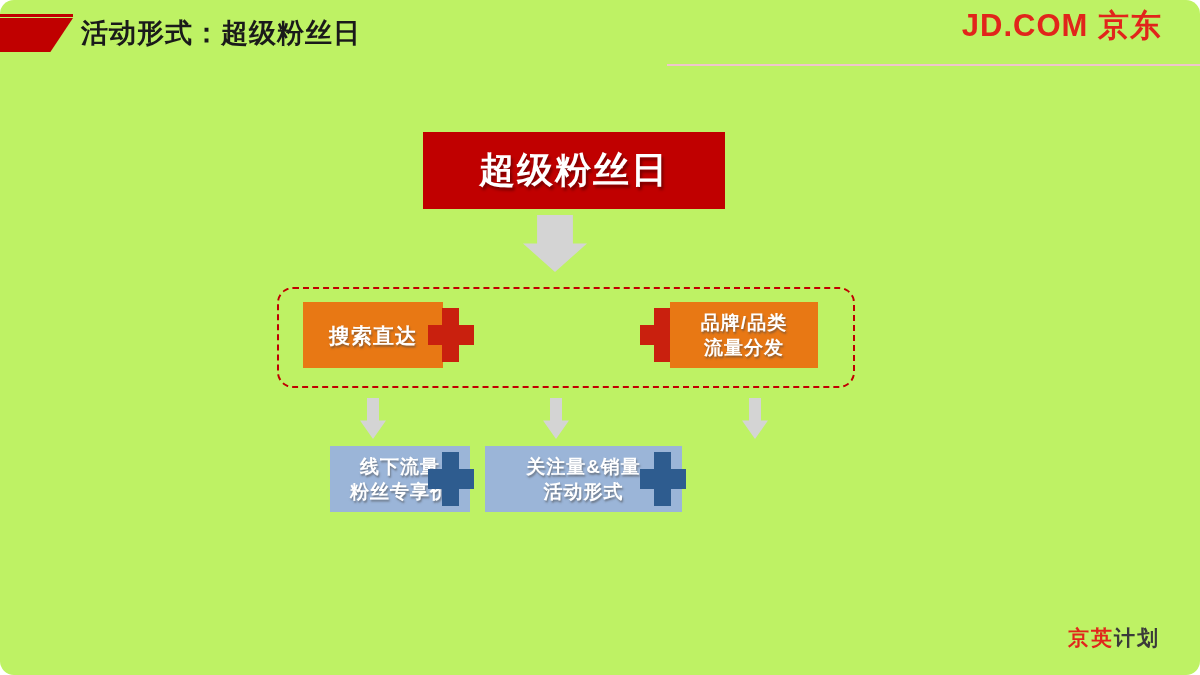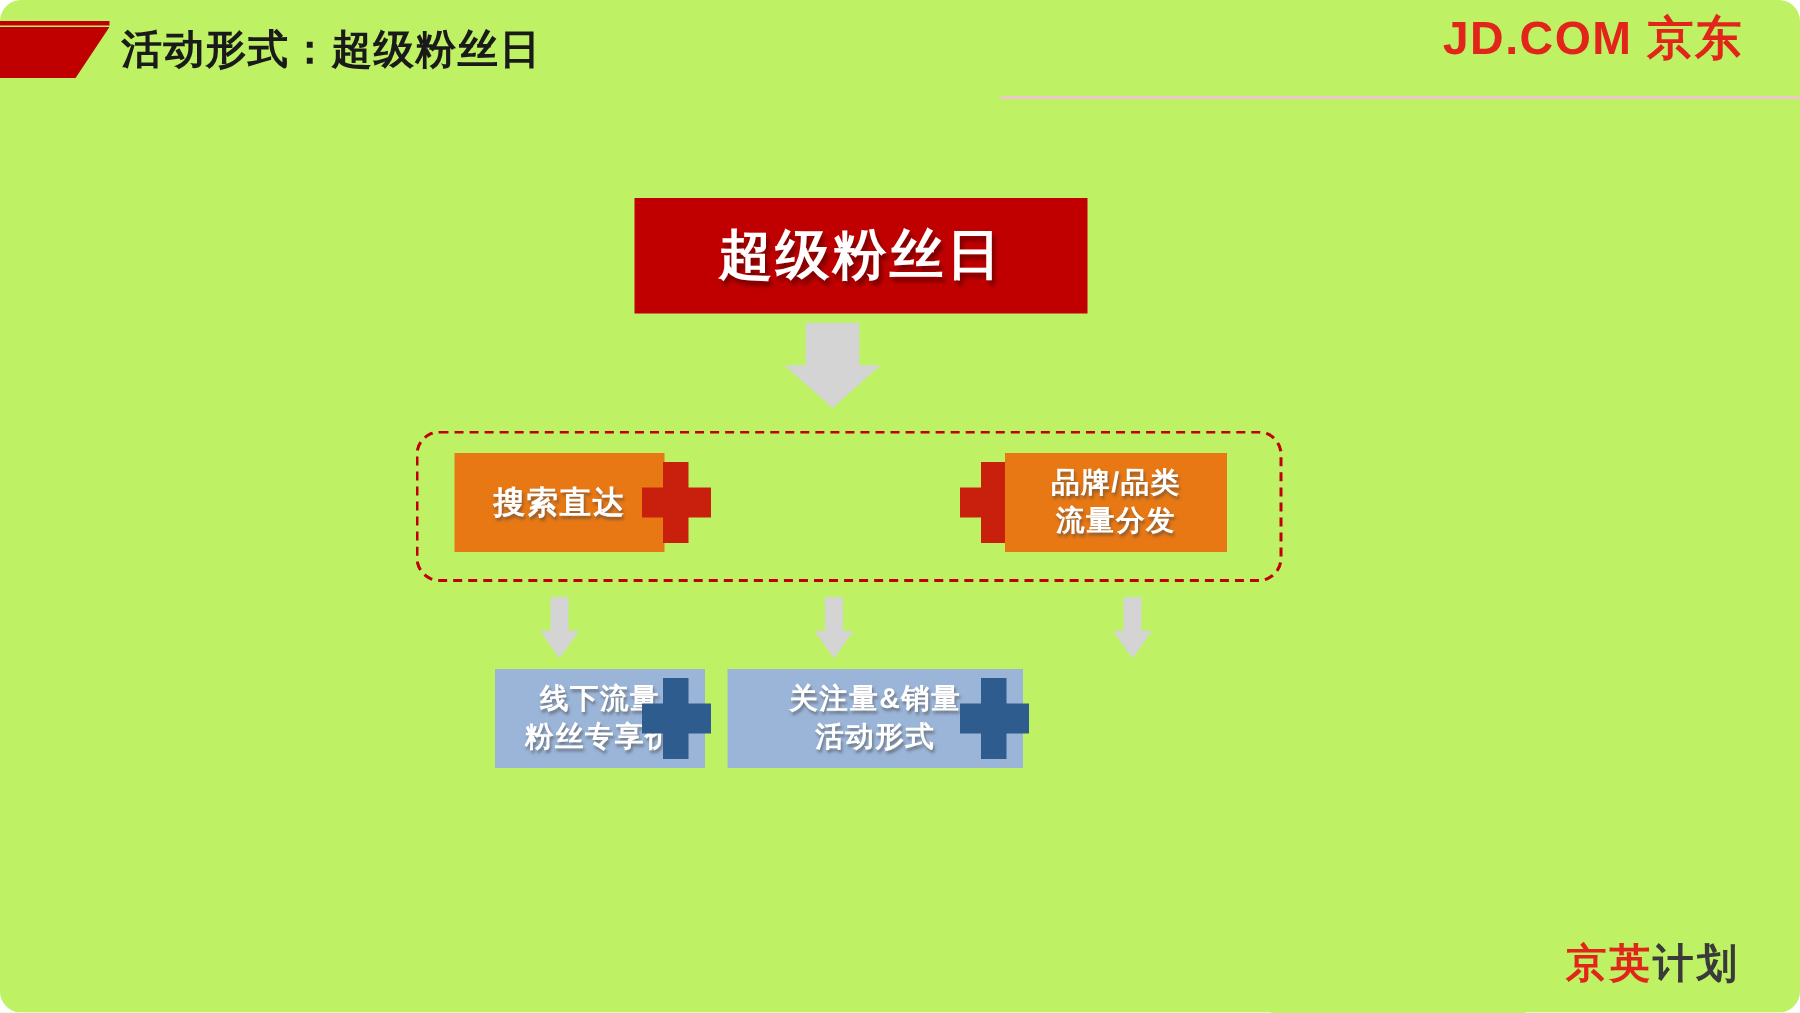--- a/index.html
+++ b/index.html
@@ -56,21 +56,21 @@
   .plus{position:absolute;width:46px;height:54px;}
   .plus .h,.plus .v{position:absolute;}
   .plus .h{left:0;top:17px;width:46px;height:20px;}
   .plus .v{left:14px;top:0;width:17px;height:54px;}
   .plus.red .h,.plus.red .v{background:var(--plus-red,#C9200E);}
   .plus.blue .h,.plus.blue .v{background:var(--dark-blue,#2E5C8F);}
   .plus.p1{left:428px;} .plus.p2{left:640px;}
   .plus.row1{top:308px;} .plus.row2{top:452px;}
 
   
-  .footer-logo{position:absolute;right:40px;top:624px;font-size:27px;
+  .footer-logo{position:absolute;right:40px;top:624px;font-size:21px;
                font-weight:bold;letter-spacing:2px;}
   .footer-logo .red{color:var(--brand-red,#E1251B);}
   .footer-logo .dark{color:var(--footer-dark,#3A3A3A);}
 </style>
 </head>
 <body>
 
 <div class="slide">
 
   <div class="top-rule"></div>

